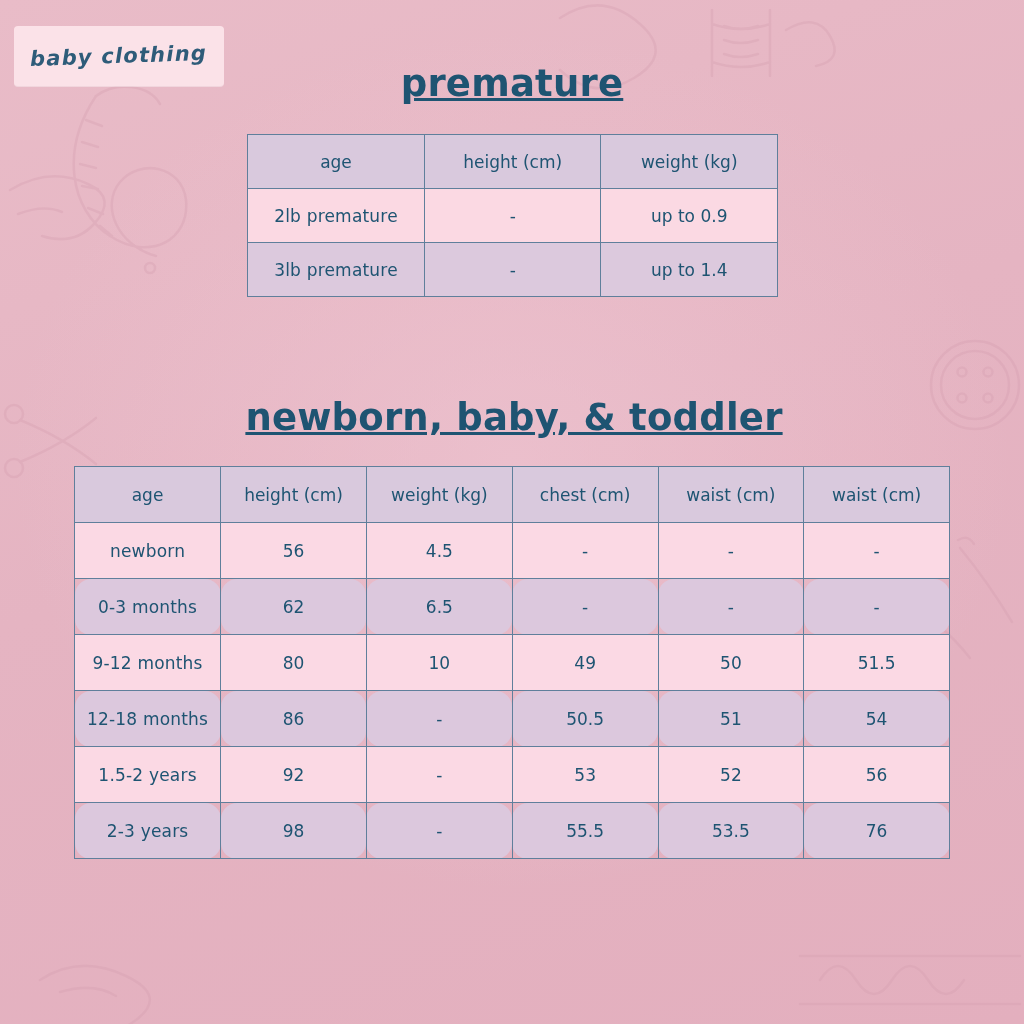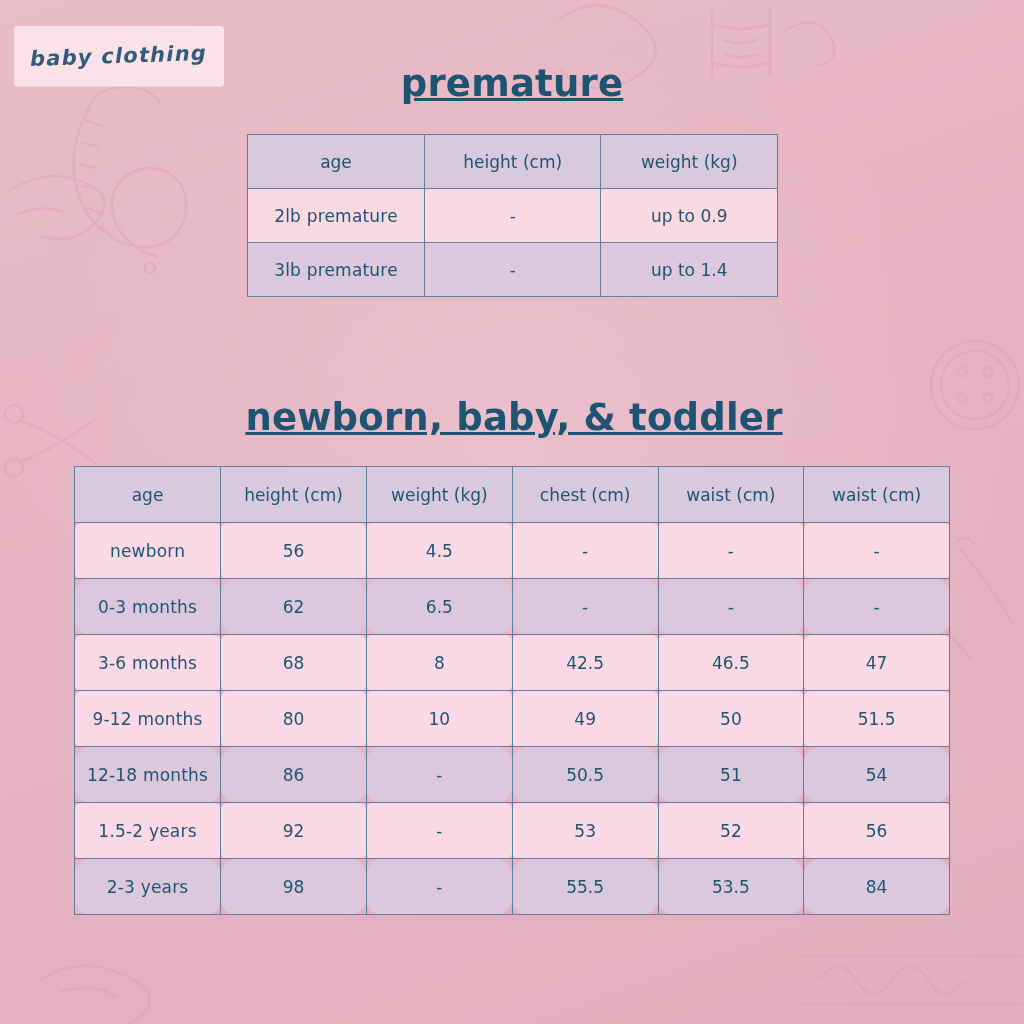--- a/index.html
+++ b/index.html
@@ -105,21 +105,21 @@
   .t-main .col-age { width: 146px; }
   .t-main .col-rest { width: 146px; }
 
   thead th {
     background: #d9c9dd;
     font-size: 17px;
   }
   tbody tr.odd td { background: #fbd9e3; }
   tbody tr.even td { background: #dcc9dd; }
 
-  .t-main tbody tr.odd td { background: #fbd9e4; border-radius: 6px; }
+  .t-main tbody tr.odd td { background: #fbd9e4; }
   .t-main tbody tr.even td { background: #dcc8dd; border-radius: 16px; }
 
   .cell-label { letter-spacing: 0.2px; }
 </style>
 </head>
 <body>
 
 <div class="page">
 
   <div class="doodles">
@@ -224,28 +224,20 @@
       </tr>
       <tr class="even">
         <td class="cell-label">0-3 months</td>
         <td>62</td>
         <td>6.5</td>
         <td>-</td>
         <td>-</td>
         <td>-</td>
       </tr>
       <tr class="odd">
-        <td class="cell-label">3-6 months</td>
-        <td>68</td>
-        <td>8</td>
-        <td>42.5</td>
-        <td>46.5</td>
-        <td>47</td>
-      </tr>
-      <tr class="odd">
         <td class="cell-label">9-12 months</td>
         <td>80</td>
         <td>10</td>
         <td>49</td>
         <td>50</td>
         <td>51.5</td>
       </tr>
       <tr class="even">
         <td class="cell-label">12-18 months</td>
         <td>86</td>
@@ -261,18 +253,18 @@
         <td>53</td>
         <td>52</td>
         <td>56</td>
       </tr>
       <tr class="even">
         <td class="cell-label">2-3 years</td>
         <td>98</td>
         <td>-</td>
         <td>55.5</td>
         <td>53.5</td>
-        <td>84</td>
+        <td>76</td>
       </tr>
     </tbody>
   </table>
 
 </div>
 
 </body></html>

